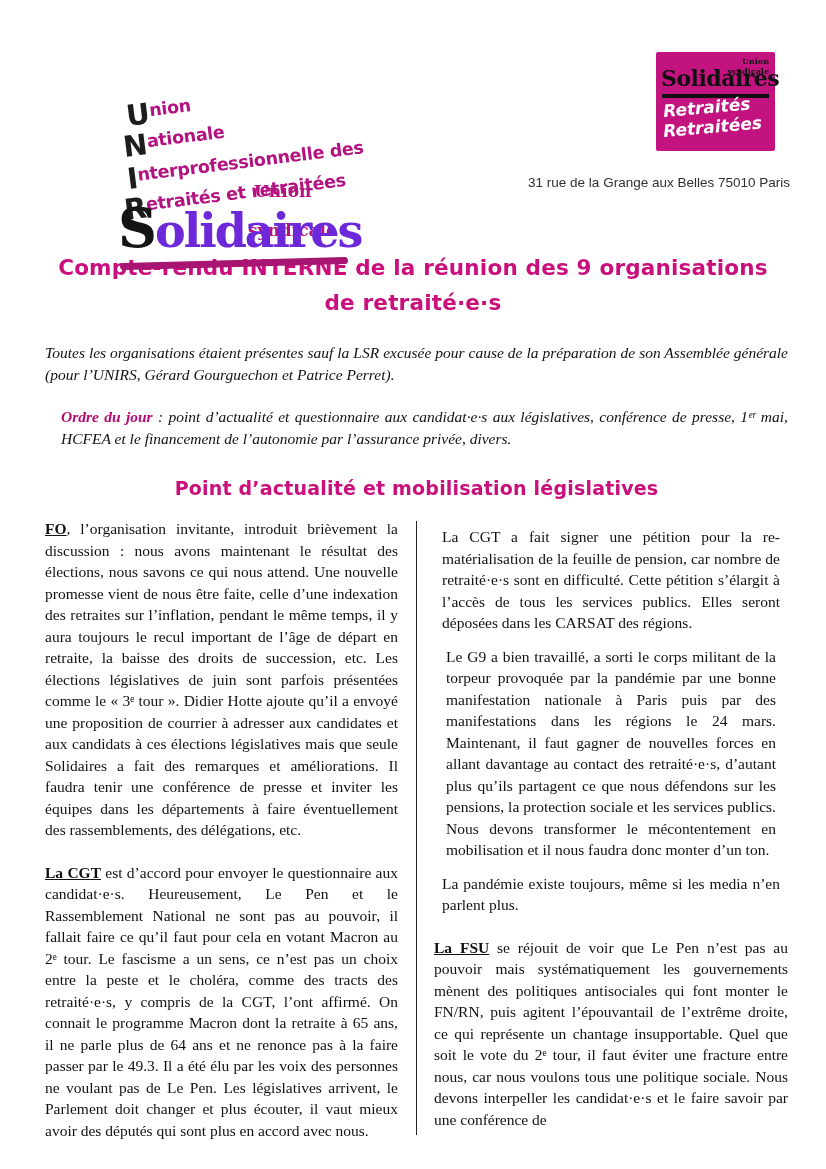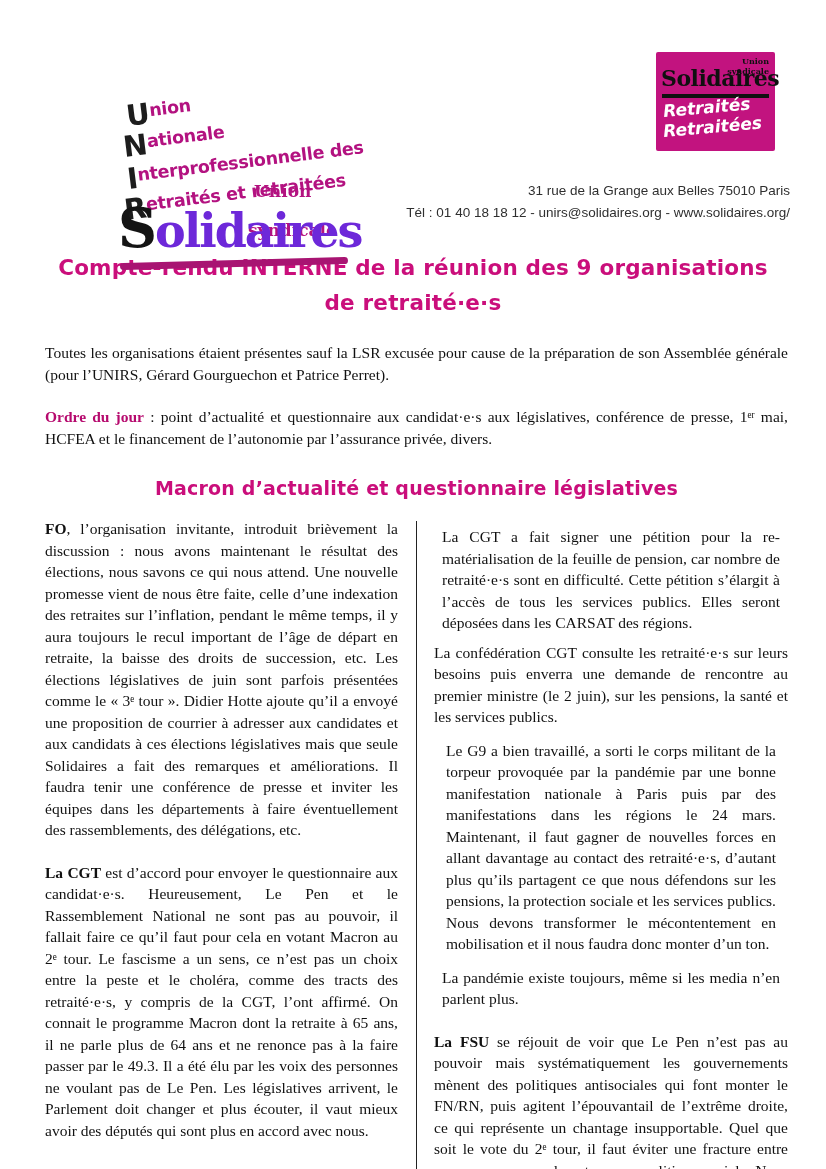--- a/index.html
+++ b/index.html
@@ -33,21 +33,21 @@
 
   
   .logo-right{position:absolute;left:656px;top:52px;width:119px;height:99px;background:#c2137f;border-radius:2px;}
   .lr-union{position:absolute;top:5px;right:6px;text-align:right;font:bold 8px/1.2 "DejaVu Serif",serif;color:#101010;}
   .lr-sol{position:absolute;top:15px;left:5px;font:900 22px/1 "DejaVu Serif",serif;letter-spacing:-0.5px;color:#101010;}
   .lr-bar{position:absolute;top:42px;left:6px;right:6px;height:4px;background:#101010;}
   .lr-ret1{position:absolute;top:51px;left:8px;font:italic 900 17px/1 "DejaVu Sans",sans-serif;color:#ffffff;transform:rotate(-5deg);transform-origin:left bottom;}
   .lr-ret2{position:absolute;top:71px;left:8px;font:italic 900 17px/1 "DejaVu Sans",sans-serif;color:#ffffff;transform:rotate(-5deg);transform-origin:left bottom;}
 
   
-  .address{position:absolute;right:36px;top:180px;text-align:right;font:13.5px/1.6 "Liberation Sans","DejaVu Sans",sans-serif;color:#2f2f2f;}
+  .address{position:absolute;right:36px;top:172px;text-align:right;font:13.5px/1.6 "Liberation Sans","DejaVu Sans",sans-serif;color:#2f2f2f;}
 
   
   .doc-title{
     margin:2px 40px 0 40px;text-align:center;
     font:800 21.5px/35px "DejaVu Sans",sans-serif;
     color:#ca0e7b;letter-spacing:0.2px;
   }
 
   
   .main{margin:0 38px 0 45px;}
@@ -56,21 +56,21 @@
   .agenda{margin-top:21px;}
   .agenda .lead{font-weight:bold;color:#b60a6e;}
   .section-heading{
     margin:26px 0 0 0;text-align:center;
     font:800 19px/26px "DejaVu Sans",sans-serif;color:#ca0e7b;letter-spacing:0.2px;
   }
 
   .columns{display:flex;margin-top:17px;align-items:stretch;}
   .col{width:353px;}
   .col-divider{width:1px;background:#222;margin:3px 17px 6px 18px;}
-  .col .para .lead{font-weight:bold;}
+  .col .para .lead{font-weight:bold;text-decoration:underline;}
   .gap-before{margin-top:21px;}
 </style>
 </head>
 <body>
 
 <div class="page">
 
   <div class="header">
 
     <div class="logo-left">
@@ -102,56 +102,52 @@
         <div>syndicale</div>
       </div>
       <div class="lr-sol">Solidaires</div>
       <div class="lr-bar"></div>
       <div class="lr-ret1">Retraités</div>
       <div class="lr-ret2">Retraitées</div>
     </div>
 
     <div class="address">
       <div>31 rue de la Grange aux Belles 75010 Paris</div>
-      <div>Tél : 01 40 18 18 12 - unirs@solidaires.org - www.solidaires.org/</div>
     </div>
   </div>
 
   <div class="doc-title">
     <div>Compte-rendu INTERNE de la réunion des 9 organisations de retraité·e·s</div>
   </div>
 
   <div class="main">
 
-    <p class="para intro" style="margin:22px 0 0 0;">Toutes les organisations étaient présentes sauf la LSR excusée pour cause de la préparation de son Assemblée générale (pour l’UNIRS, Gérard Gourguechon et Patrice Perret).</p>
+    <p class="para intro" style="margin:22px 0 0 0;font-style:italic;">Toutes les organisations étaient présentes sauf la LSR excusée pour cause de la préparation de son Assemblée générale (pour l’UNIRS, Gérard Gourguechon et Patrice Perret).</p>
 
-    <p class="para agenda" style="margin:21px 0 0 0;">
+    <p class="para agenda" style="margin:21px 0 0 16px;font-style:italic;">
       <span class="lead">Ordre du jour</span><span> : point d’actualité et questionnaire aux candidat·e·s aux législatives, conférence de presse, 1ᵉʳ mai, HCFEA et le financement de l’autonomie par l’assurance privée, divers.</span>
     </p>
 
-    <h2 class="section-heading">Macron d’actualité et questionnaire législatives</h2>
+    <h2 class="section-heading">Point d’actualité et mobilisation législatives</h2>
 
     <div class="columns">
       <div class="col">
         <p class="para" style="margin:0;">
           <span class="lead">FO</span><span>, l’organisation invitante, introduit brièvement la discussion : nous avons maintenant le résultat des élections, nous savons ce qui nous attend. Une nouvelle promesse vient de nous être faite, celle d’une indexation des retraites sur l’inflation, pendant le même temps, il y aura toujours le recul important de l’âge de départ en retraite, la baisse des droits de succession, etc. Les élections législatives de juin sont parfois présentées comme le « 3ᵉ tour ». Didier Hotte ajoute qu’il a envoyé une proposition de courrier à adresser aux candidates et aux candidats à ces élections législatives mais que seule Solidaires a fait des remarques et améliorations. Il faudra tenir une conférence de presse et inviter les équipes dans les départements à faire éventuellement des rassemblements, des délégations, etc.</span>
         </p>
         <p class="para gap-before" style="margin:21px 0 0 0;">
           <span class="lead">La CGT</span><span> est d’accord pour envoyer le questionnaire aux candidat·e·s. Heureusement, Le Pen et le Rassemblement National ne sont pas au pouvoir, il fallait faire ce qu’il faut pour cela en votant Macron au 2ᵉ tour. Le fascisme a un sens, ce n’est pas un choix entre la peste et le choléra, comme des tracts des retraité·e·s, y compris de la CGT, l’ont affirmé. On connait le programme Macron dont la retraite à 65 ans, il ne parle plus de 64 ans et ne renonce pas à la faire passer par le 49.3. Il a été élu par les voix des personnes ne voulant pas de Le Pen. Les législatives arrivent, le Parlement doit changer et plus écouter, il vaut mieux avoir des députés qui sont plus en accord avec nous.</span>
         </p>
       </div>
 
       <div class="col-divider"></div>
 
       <div class="col" style="flex:1;">
         <p class="para" style="margin:8px;">
           <span>La CGT a fait signer une pétition pour la re-matérialisation de la feuille de pension, car nombre de retraité·e·s sont en difficulté. Cette pétition s’élargit à l’accès de tous les services publics. Elles seront déposées dans les CARSAT des régions.</span>
-        </p>
-        <p class="para" style="margin:0;">
-          <span>La confédération CGT consulte les retraité·e·s sur leurs besoins puis enverra une demande de rencontre au premier ministre (le 2 juin), sur les pensions, la santé et les services publics.</span>
         </p>
         <p class="para" style="margin:12px;">
           <span>Le G9 a bien travaillé, a sorti le corps militant de la torpeur provoquée par la pandémie par une bonne manifestation nationale à Paris puis par des manifestations dans les régions le 24 mars. Maintenant, il faut gagner de nouvelles forces en allant davantage au contact des retraité·e·s, d’autant plus qu’ils partagent ce que nous défendons sur les pensions, la protection sociale et les services publics. Nous devons transformer le mécontentement en mobilisation et il nous faudra donc monter d’un ton.</span>
         </p>
         <p class="para" style="margin:8px;">
           <span>La pandémie existe toujours, même si les media n’en parlent plus.</span>
         </p>
         <p class="para gap-before" style="margin:21px 0 0 0;">
           <span class="lead">La FSU</span><span> se réjouit de voir que Le Pen n’est pas au pouvoir mais systématiquement les gouvernements mènent des politiques antisociales qui font monter le FN/RN, puis agitent l’épouvantail de l’extrême droite, ce qui représente un chantage insupportable. Quel que soit le vote du 2ᵉ tour, il faut éviter une fracture entre nous, car nous voulons tous une politique sociale. Nous devons interpeller les candidat·e·s et le faire savoir par une conférence de</span>
         </p>

